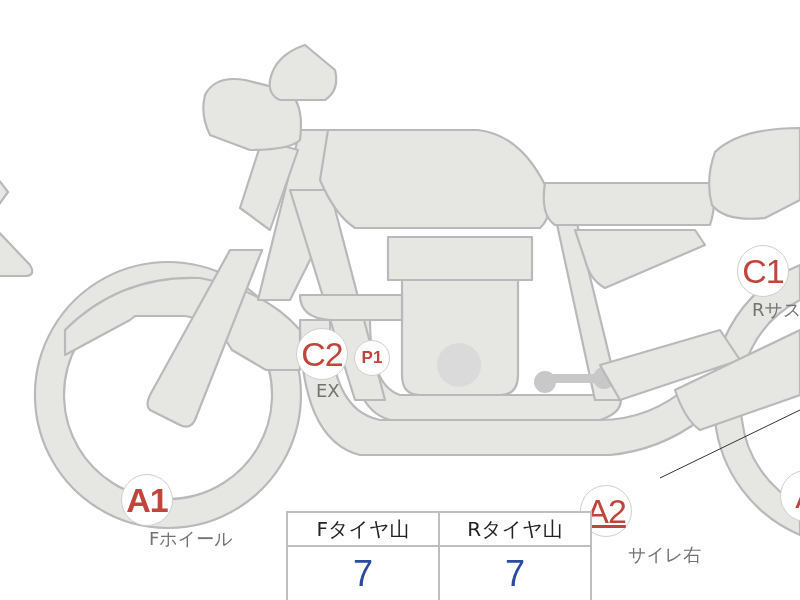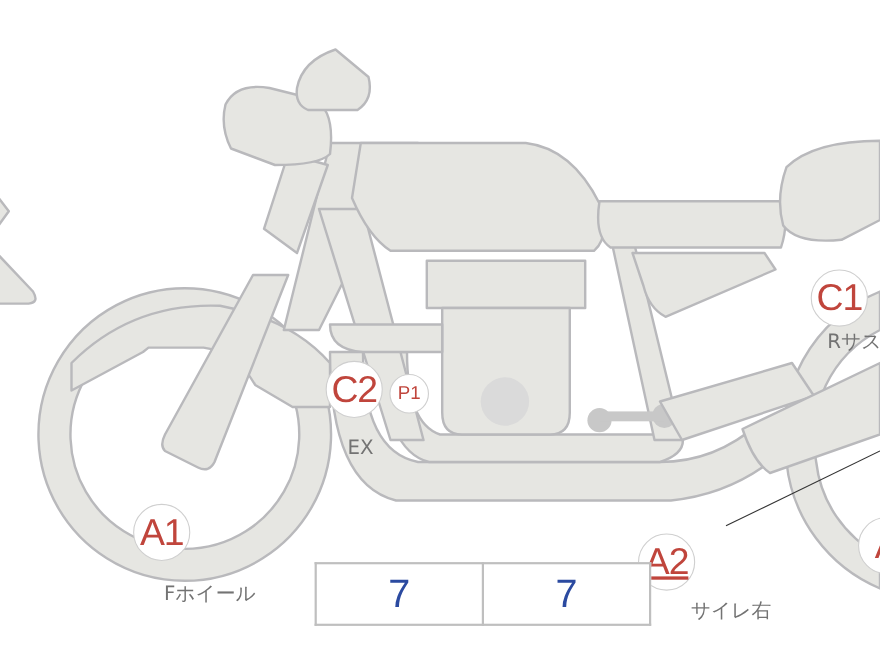--- a/index.html
+++ b/index.html
@@ -6,21 +6,21 @@
     body { width: 800px; height: 600px; position: relative; overflow: hidden;
            font-family: "DejaVu Sans", "Liberation Sans", sans-serif; }
     #bike { position: absolute; left: 0; top: 0; width: 800px; height: 600px; }
     .part { fill: #e6e6e2; stroke: #b9b9bc; stroke-width: 2.2; stroke-linejoin: round; }
     .dark { fill: #c8c8c8; stroke: none; }
     .marker { position: absolute; border-radius: 50%; background: #ffffff;
               border: 1.5px solid #cfcfcf; color: #c0453c; display: flex;
               align-items: center; justify-content: center; box-sizing: border-box;
               font-family: "Liberation Sans", sans-serif; }
     .marker.big { width: 52px; height: 52px; font-size: 34px; letter-spacing: -1px; text-align: right; }
-    .marker.small { width: 36px; height: 36px; font-size: 17px; }
+    .marker.small { width: 36px; height: 36px; font-size: 17px; font-weight: bold; }
     .label { position: absolute; color: #737373; font-size: 18px; white-space: nowrap;
              font-family: "DejaVu Sans", sans-serif; }
     #tread-table { position: absolute; left: 286px; top: 511px; border-collapse: collapse;
                    background: #fff; }
     #tread-table th, #tread-table td { border: 2px solid #bfbfbf; width: 148px; text-align: center; }
     #tread-table th { height: 30px; font-weight: normal; font-size: 20px; color: #222;
                       font-family: "DejaVu Sans", sans-serif; }
     #tread-table td { height: 52px; font-size: 36px; color: #2b4aa0;
                       font-family: "Liberation Sans", sans-serif; }
   </style>
@@ -73,30 +73,34 @@
   <path class="part" d="M675,390 L800,330 L800,395 L700,430 Q685,420 675,390 Z"></path>
 
   <line x1="660" y1="478" x2="800" y2="410" stroke="#333" stroke-width="1"></line>
 </svg>
 
 <div class="marker big" style="left:737px;top:245px;">C1</div>
 <div class="label" style="left:752px;top:298px;">Rサス</div>
 
 <div class="marker big" style="left:296px;top:328px;">C2</div>
 <div class="marker small" style="left:354px;top:340px;">P1</div>
-<div class="label" style="left:316px;top:397px;">EX</div>
+<div class="label" style="left:316px;top:380px;">EX</div>
 
-<div class="marker big" style="left:121px;top:458px;">A1</div>
+<div class="marker big" style="left:121px;top:474px;font-weight:bold;">A1</div>
 <div class="label" style="left:149px;top:527px;">Fホイール</div>
 
 <div class="marker big" style="left:580px;top:485px;text-decoration:underline;">A2</div>
 <div class="label" style="left:628px;top:543px;text-align:right;">サイレ右</div>
 
 <div class="marker big" style="left:780px;top:470px;">A</div>
 
 <table id="tread-table">
   <tbody>
+      <tr>
+    <th>Fタイヤ山</th>
+    <th>Rタイヤ山</th>
+  </tr>
   <tr>
     <td>7</td>
     <td>7</td>
   </tr>
 </tbody>
   </table>
 
 </body></html>

